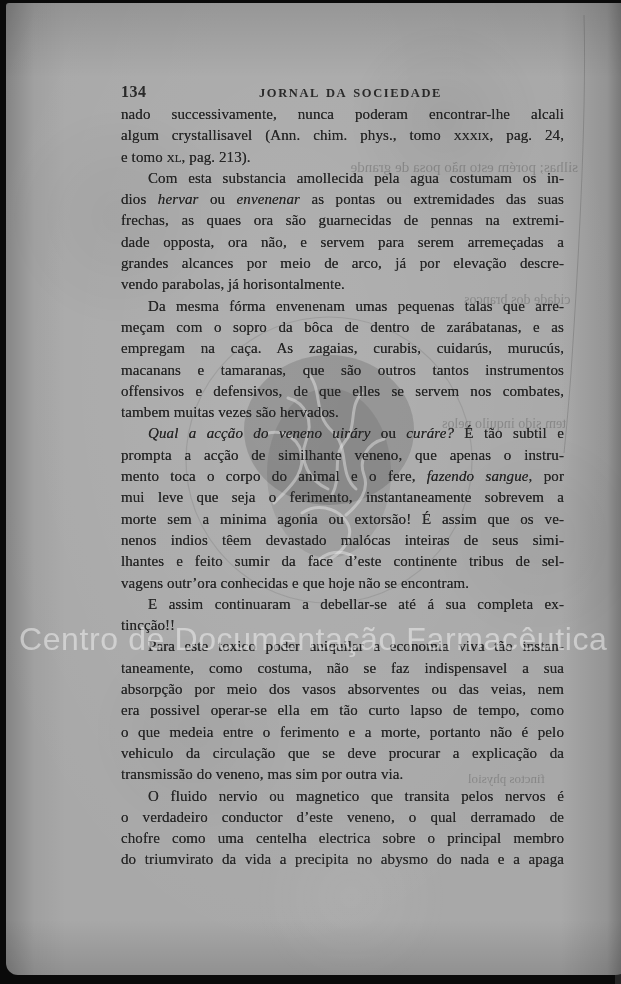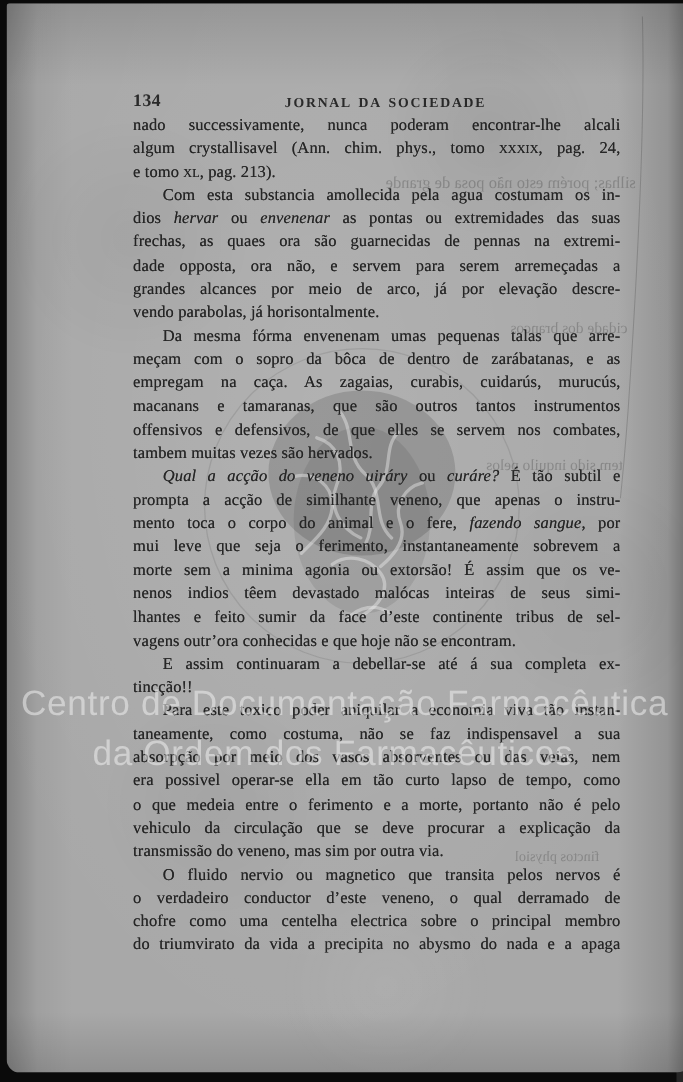--- a/index.html
+++ b/index.html
@@ -148,16 +148,15 @@
         <div class="line"><span>o que medeia entre o ferimento e a morte, portanto não é pelo</span></div>
         <div class="line"><span>vehiculo da circulação que se deve procurar a explicação da</span></div>
         <div class="line lastline"><span>transmissão do veneno, mas sim por outra via.</span></div>
         <div class="line indent"><span>O fluido nervio ou magnetico que transita pelos nervos é</span></div>
         <div class="line"><span>o verdadeiro conductor d’este veneno, o qual derramado de</span></div>
         <div class="line"><span>chofre como uma centelha electrica sobre o principal membro</span></div>
         <div class="line"><span>do triumvirato da vida a precipita no abysmo do nada e a apaga</span></div>
       </div>
 
     <div class="watermark wm1">Centro de Documentação Farmacêutica</div>
-    <div class="watermark wm2">da Ordem dos Farmacêuticos</div>
 
   </div>
 </div>
 
 </body></html>

